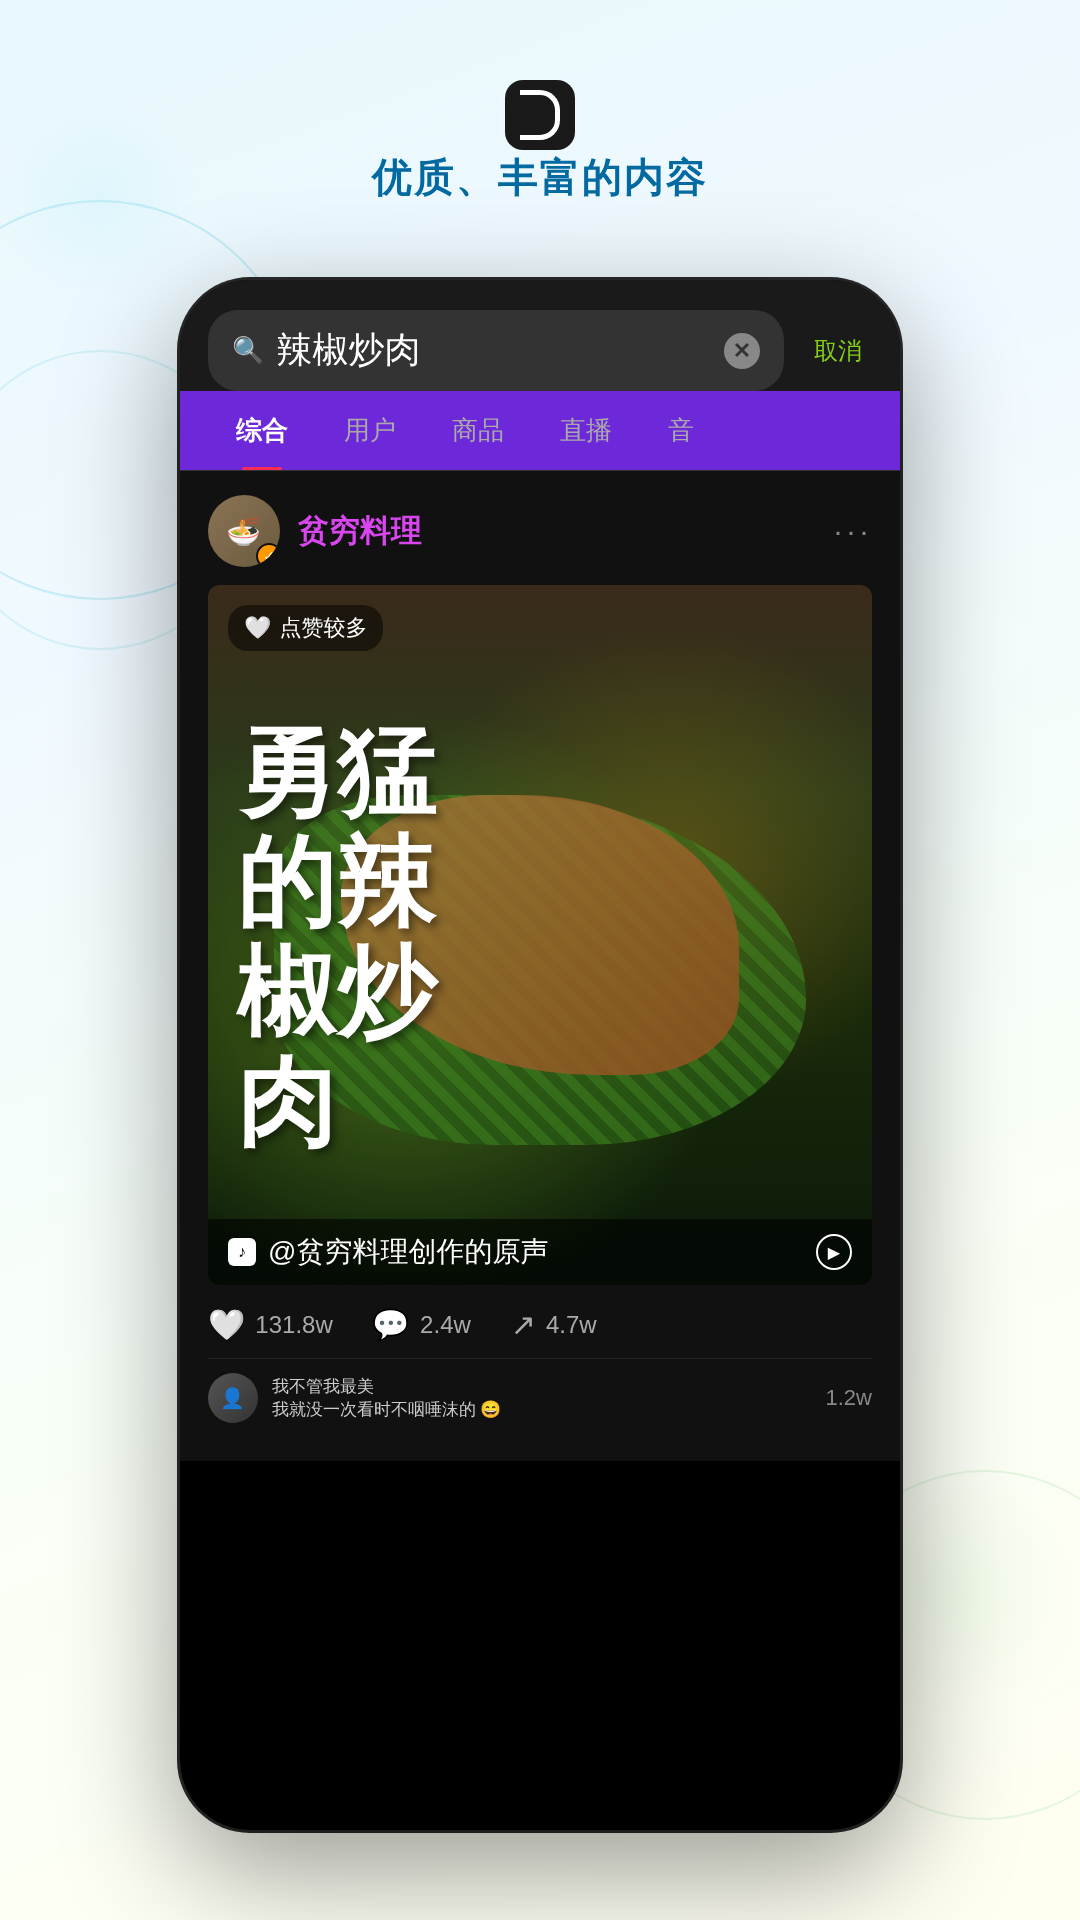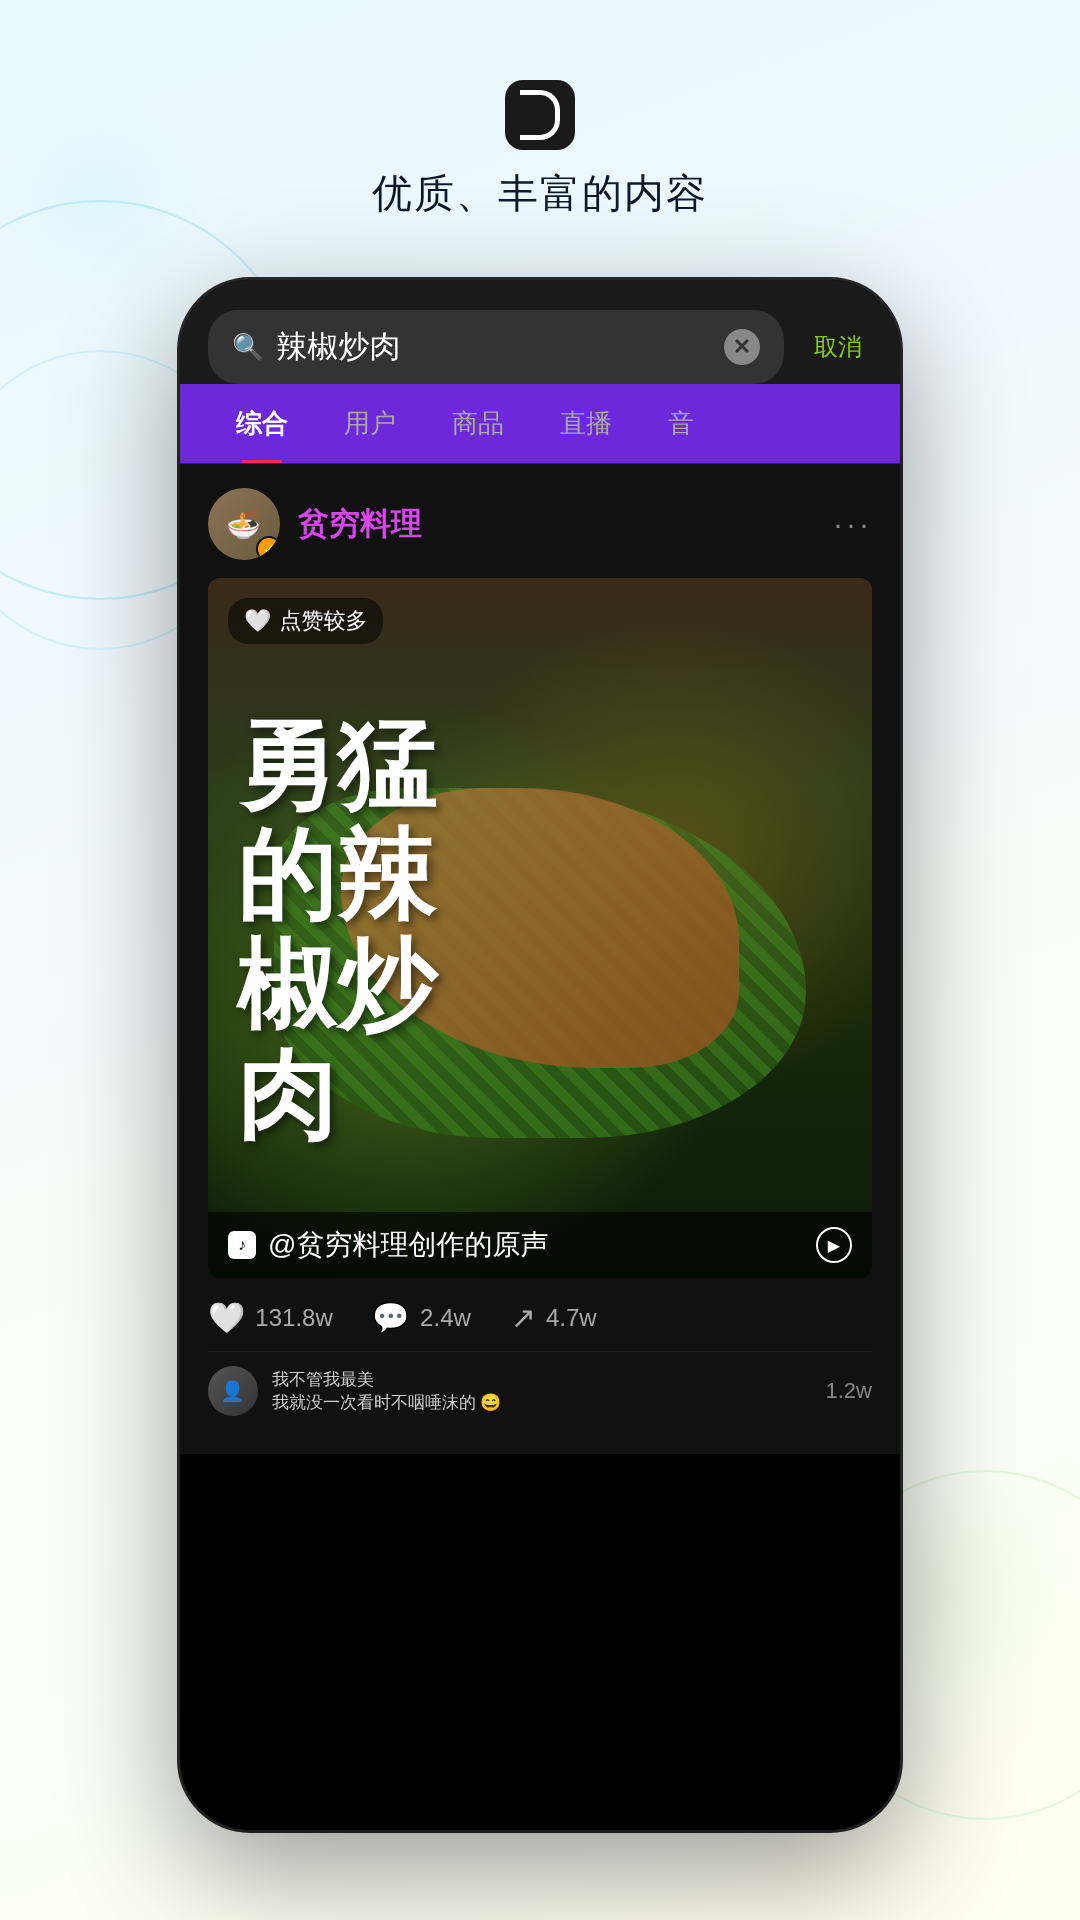--- a/index.html
+++ b/index.html
@@ -84,23 +84,22 @@
     .tiktok-icon::before {
       content: '';
       width: 35px; height: 40px;
       border: 5px solid white;
       border-radius: 0 20px 20px 0;
       border-left: none;
       position: absolute;
     }
     .app-subtitle {
       font-size: 40px;
-      color: #0f172a;
-      margin-top: 16px;
-      font-weight: 400;
+      color: #0369a1;
+      font-weight: 700;
       letter-spacing: 2px;
     }
 
     
     .phone-container {
       position: absolute;
       top: 280px;
       left: 50%;
       transform: translateX(-50%);
       width: 720px;
@@ -141,21 +140,21 @@
       display: flex;
       align-items: center;
       gap: 12px;
     }
     .search-icon-svg {
       color: #aaa;
       font-size: 26px;
     }
     .search-text {
       color: #fff;
-      font-size: 31px;
+      font-size: 36px;
       flex: 1;
     }
     .clear-btn {
       width: 36px; height: 36px;
       background: #888;
       border-radius: 50%;
       display: flex;
       align-items: center;
       justify-content: center;
       color: #333;

